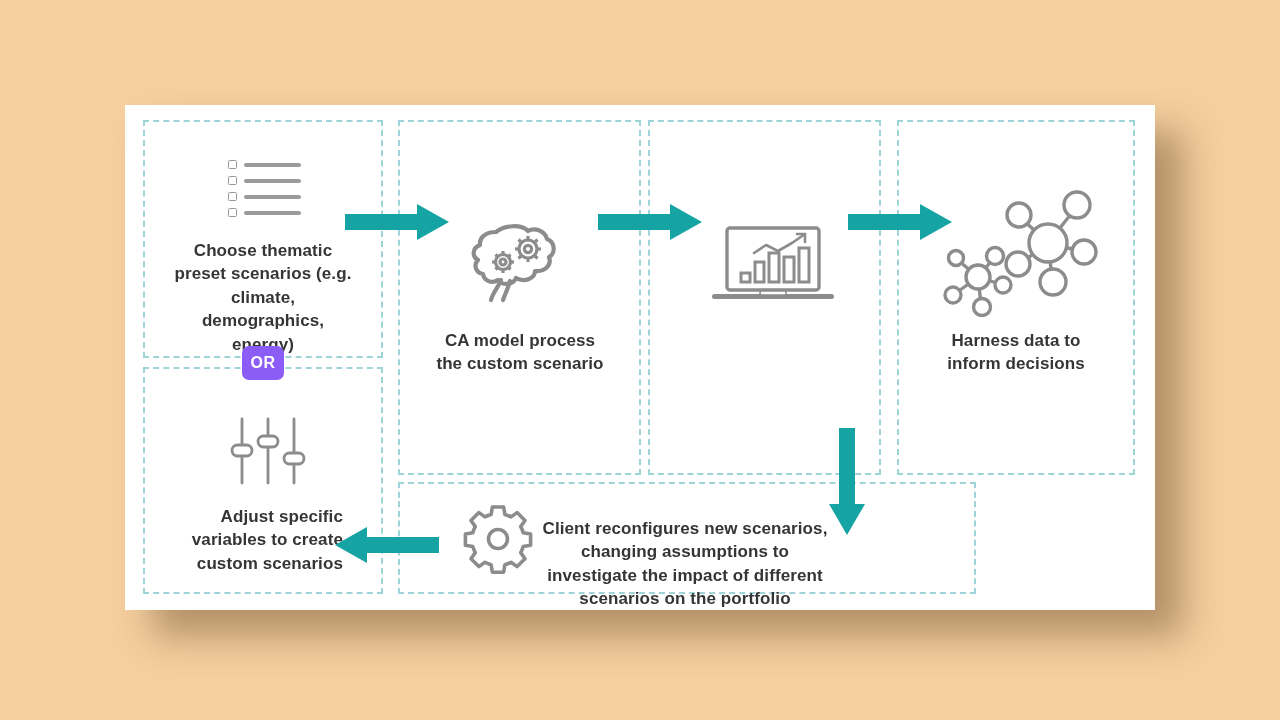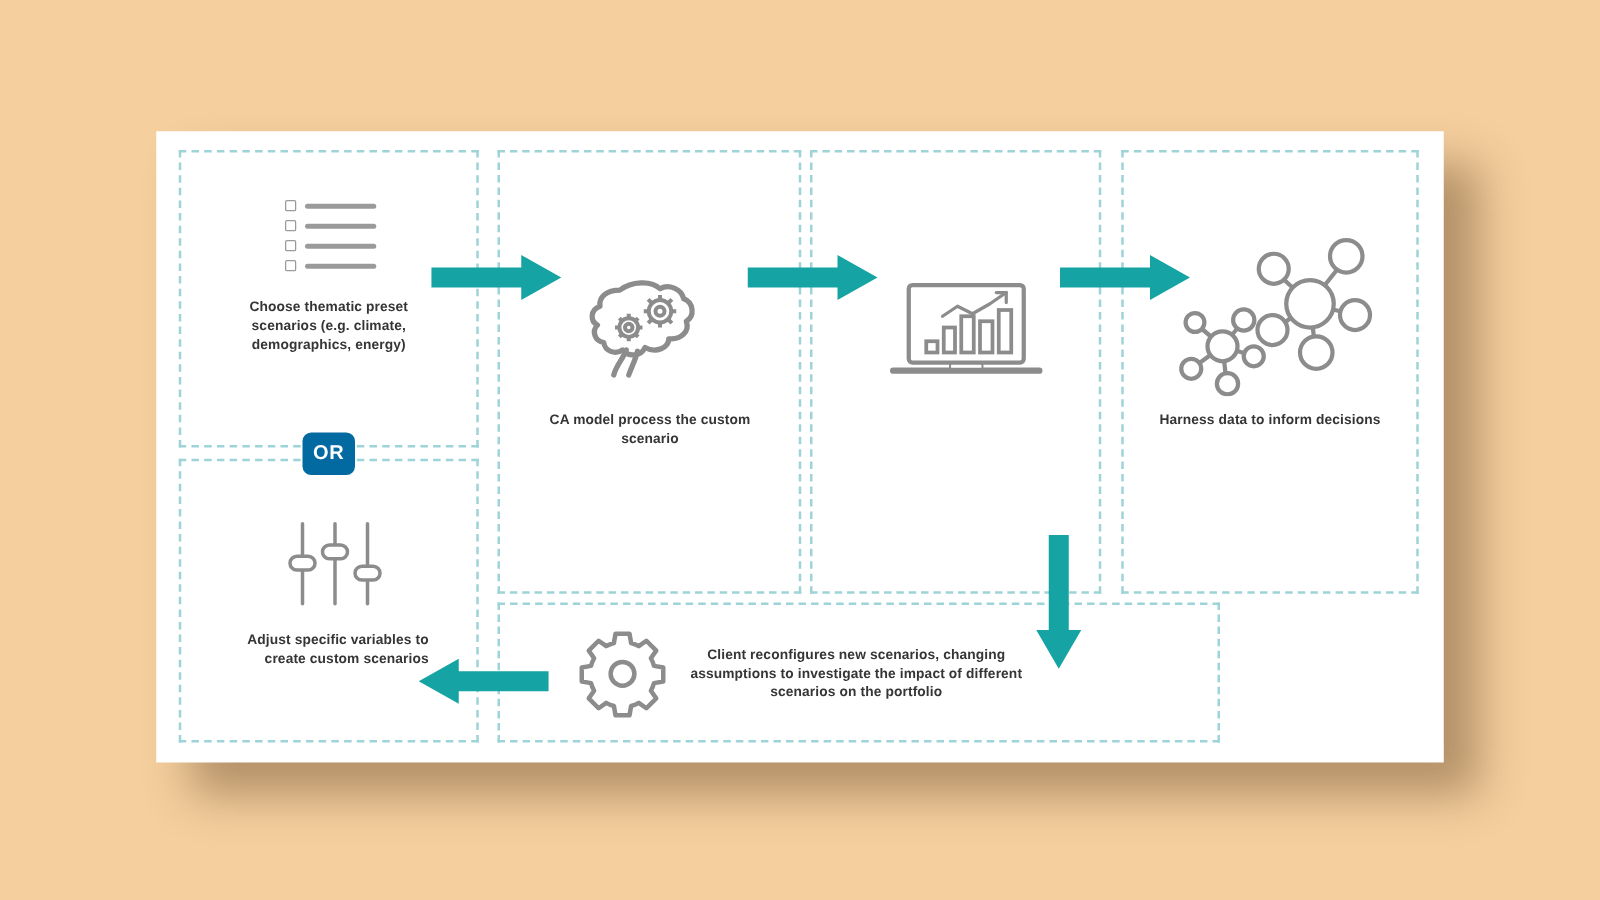--- a/index.html
+++ b/index.html
@@ -24,35 +24,35 @@
     box-sizing:border-box;
     background:transparent;
   }
 
   
   .caption{
     position:absolute;
     text-align:center;
     color:#353535;
     font-weight:bold;
-    font-size:11px;
+    font-size:17px;
     line-height:1.38;
     letter-spacing:.1px;
   }
 
   
   .icon{position:absolute;}
 
   
   .arrow-r,.arrow-l,.arrow-d{position:absolute;}
 
   
   .or-badge{
     position:absolute;
-    background:#0369a1;
+    background:#8b5cf6;
     color:#ffffff;
     border-radius:7px;
     font-weight:bold;
     font-size:16px;
     letter-spacing:.6px;
     display:flex;align-items:center;justify-content:center;
     z-index:6;
     text-align:center;
   }
 

